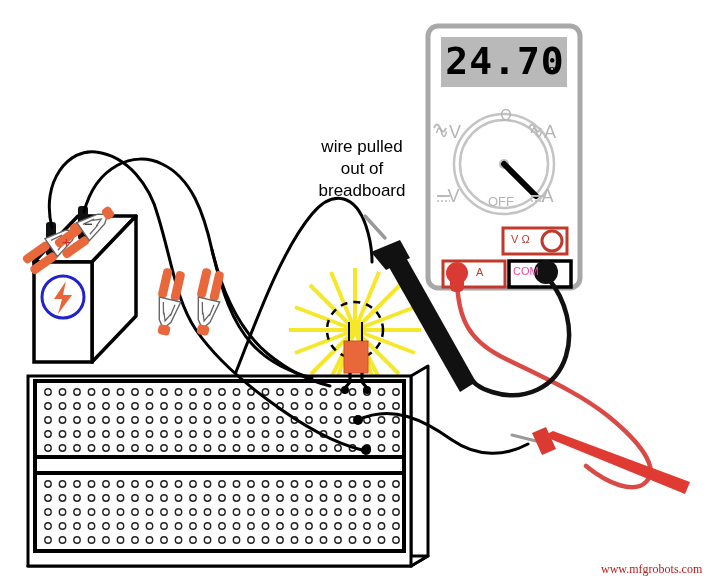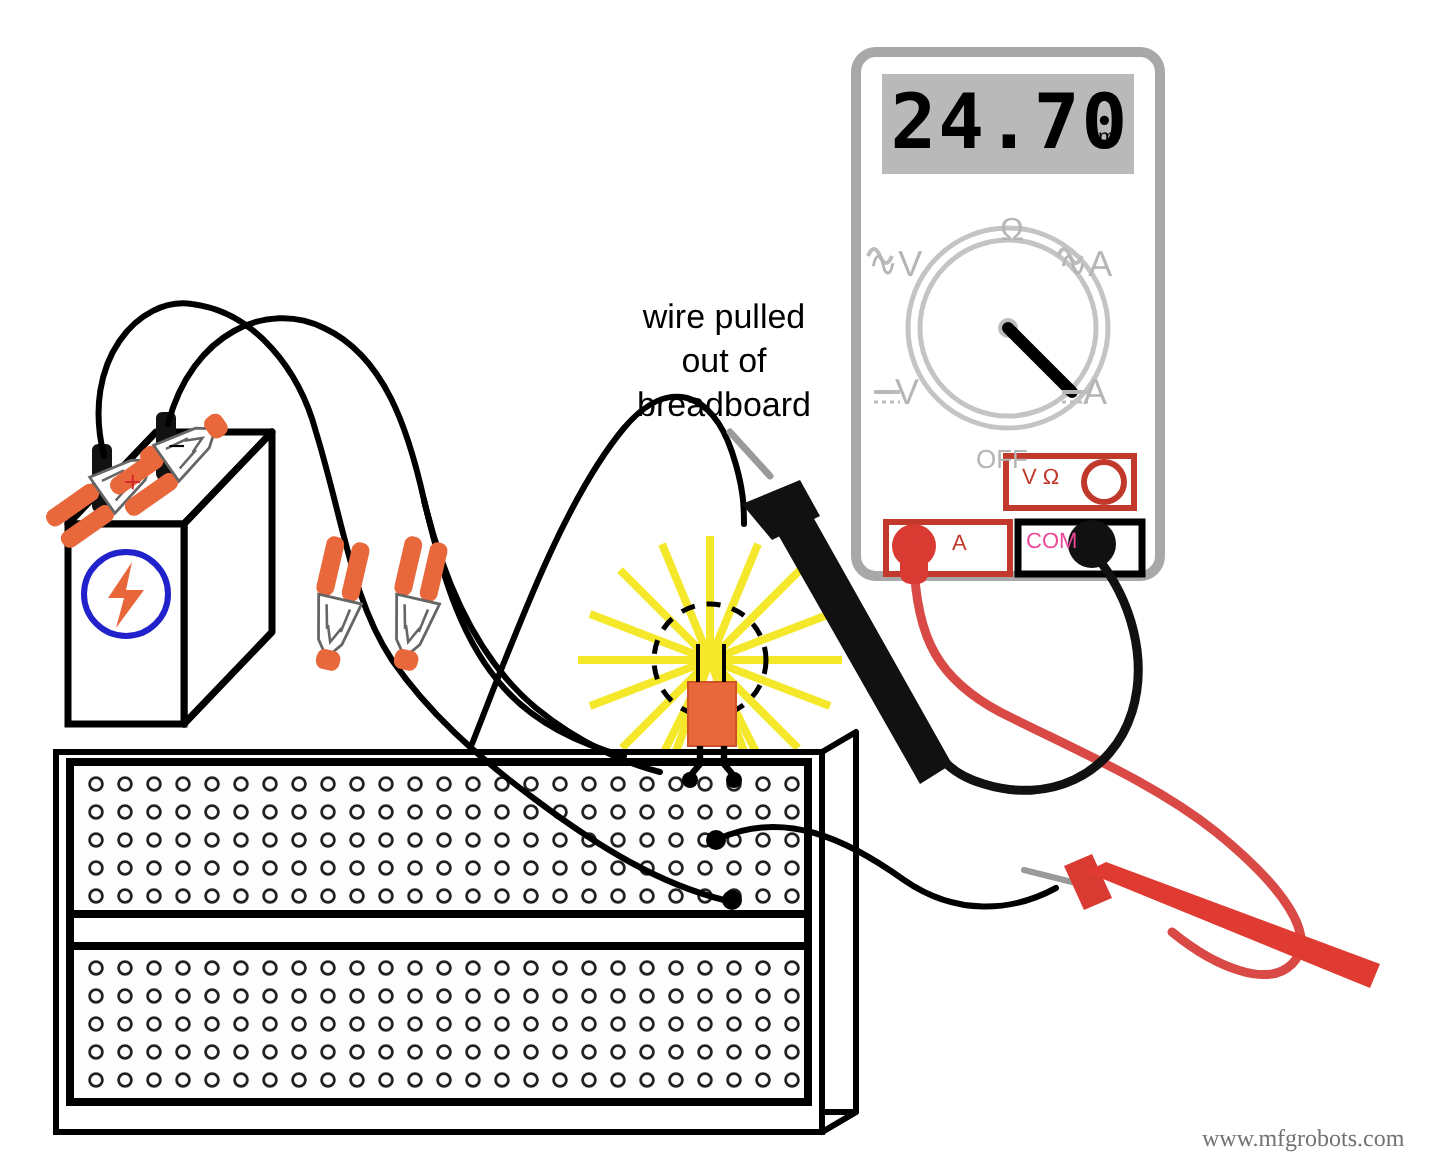--- a/index.html
+++ b/index.html
@@ -26,21 +26,21 @@
   }
   .label {
     position: absolute;
     color: #000000;
     font-family: "Liberation Sans", sans-serif;
     white-space: pre;
     line-height: 1.28;
   }
   #label-pulled {
     left: 303px;
-    top: 148px;
+    top: 136px;
     width: 118px;
     text-align: center;
     font-size: 17px;
   }
   #label-spare {
     left: 423px;
     top: 442px;
     font-size: 17px;
   }
   #label-plus {
@@ -81,36 +81,36 @@
     position: absolute;
     color: #b5b5b5;
     font-size: 18px;
     font-family: "Liberation Sans", sans-serif;
   }
   #dial-omega { left: 500px; top: 107px; font-size: 16px; }
   #dial-acv  { left: 434px; top: 121px; }
   #dial-aca  { left: 529px; top: 121px; }
   #dial-dcv  { left: 437px; top: 186px; }
   #dial-dca  { left: 531px; top: 186px; }
-  #dial-off  { left: 488px; top: 222px; font-size: 13px; }
+  #dial-off  { left: 488px; top: 194px; font-size: 13px; }
   .jack-txt {
     position: absolute;
     font-family: "Liberation Sans", sans-serif;
     font-size: 11px;
   }
   #jack-vohm-txt { left: 511px; top: 233px; color: #c0392b; }
   #jack-a-txt    { left: 476px; top: 266px; color: #c0392b; }
   #jack-com-txt  { left: 513px; top: 265px; color: #ec4899; }
   #watermark {
     position: absolute;
     left: 601px;
     top: 562px;
     font-family: "Liberation Serif", serif;
     font-size: 12px;
-    color: #737373;
+    color: #b91c1c;
     white-space: pre;
   }
 </style>
 </head>
 <body>
 
 <div id="stage">
 
   <svg id="scene" viewBox="0 0 721 585" xmlns="http://www.w3.org/2000/svg">
 

